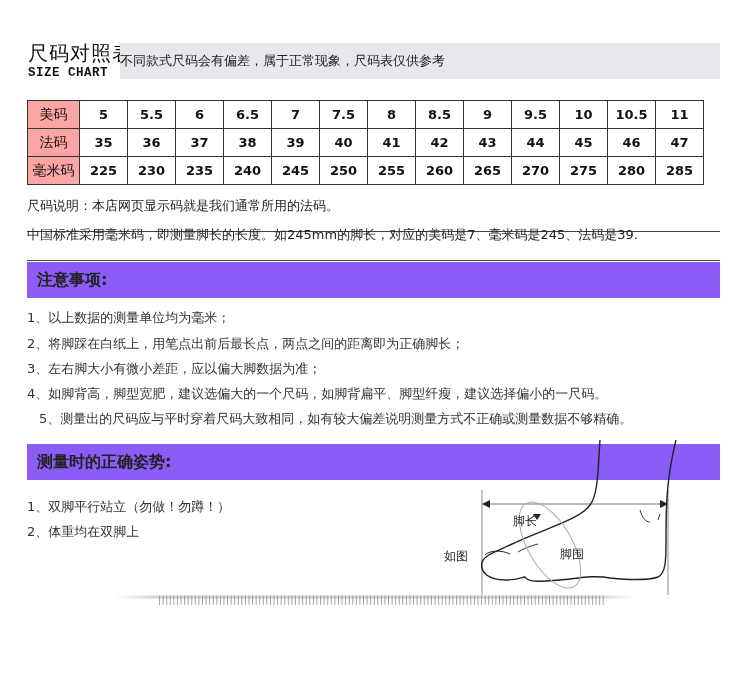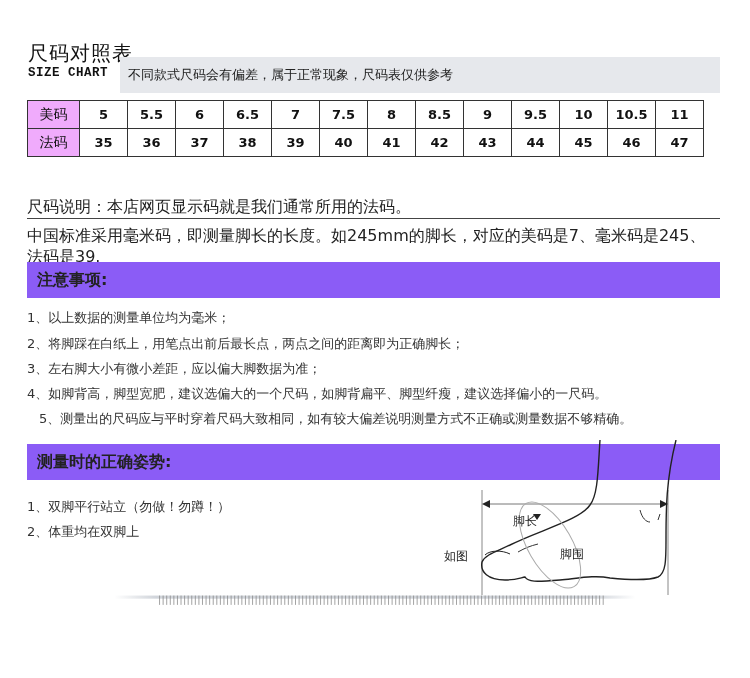--- a/index.html
+++ b/index.html
@@ -2,29 +2,29 @@
 <html><head>
   <meta charset="utf-8">
   <style>
     * { box-sizing: border-box; margin: 0; padding: 0; }
     html, body { width: 750px; height: 678px; background: #ffffff; overflow: hidden; }
     body { position: relative; font-family: "DejaVu Sans", "Liberation Sans", sans-serif; color: #222; }
 
     
     .hdr-title { position: absolute; left: 28px; top: 40px; font-size: 20px; color: #111; letter-spacing: 1px; }
     .hdr-sub { position: absolute; left: 28px; top: 66px; font-size: 12.5px; font-weight: bold; color: #111; letter-spacing: 0.5px; font-family: Liberation Mono, monospace; }
-    .hdr-note-wide { position: absolute; left: 120px; top: 57px; width: 600px; height: 36px; background: #e6e8ec; padding-left: 8px; line-height: 36px; font-size: 13px; color: #222; }
+    .hdr-note-wide { position: absolute; left: 120px; top: 43px; width: 600px; height: 36px; background: #e6e8ec; padding-left: 0; line-height: 36px; font-size: 13px; color: #222; }
 
     
     .size-table { position: absolute; left: 27px; top: 100px; border-collapse: collapse; }
     .size-table td { border: 1px solid #333; height: 28px; text-align: center; font-size: 13px; font-weight: bold; color: #111; font-family: "DejaVu Sans", sans-serif; }
-    .size-table td.rowhead { background: #f0abfc; width: 52px; font-weight: normal; font-size: 14px; }
+    .size-table td.rowhead { background: #fca5a5; width: 52px; font-weight: normal; font-size: 14px; }
     .size-table td.val { width: 48px; }
 
-    .note-line { position: absolute; left: 27px; width: 693px; font-size: 16px; color: #222; padding-bottom: 0; border-bottom: 1.5px solid #444; }
+    .note-line { position: absolute; left: 27px; width: 693px; font-size: 13px; color: #222; padding-bottom: 16px; border-bottom: 1.5px solid #444; }
 
     
     .section-bar { position: absolute; left: 27px; width: 693px; height: 36px; background: #8b5cf6; }
     .section-title { position: absolute; left: 10px; top: 8px; font-size: 16px; font-weight: bold; color: #222; }
 
     .list-item { position: absolute; left: 27px; font-size: 13px; color: #333; white-space: nowrap; text-align: center; }
 
     
     .foot-svg { position: absolute; left: 430px; top: 440px; }
 
@@ -64,20 +64,36 @@
         <td class="val">38</td>
         <td class="val">39</td>
         <td class="val">40</td>
         <td class="val">41</td>
         <td class="val">42</td>
         <td class="val">43</td>
         <td class="val">44</td>
         <td class="val">45</td>
         <td class="val">46</td>
         <td class="val">47</td>
+      </tr>
+      <tr>
+        <td class="rowhead">毫米码</td>
+        <td class="val">225</td>
+        <td class="val">230</td>
+        <td class="val">235</td>
+        <td class="val">240</td>
+        <td class="val">245</td>
+        <td class="val">250</td>
+        <td class="val">255</td>
+        <td class="val">260</td>
+        <td class="val">265</td>
+        <td class="val">270</td>
+        <td class="val">275</td>
+        <td class="val">280</td>
+        <td class="val">285</td>
       </tr>
     </tbody>
 </table>
 
 <div class="note-line" style="top:197px;">尺码说明：本店网页显示码就是我们通常所用的法码。</div>
 <div class="note-line" style="top:226px;">中国标准采用毫米码，即测量脚长的长度。如245mm的脚长，对应的美码是7、毫米码是245、法码是39.</div>
 
 <div class="section-bar" style="top:262px;">
   <div class="section-title">注意事项:</div>
 </div>

